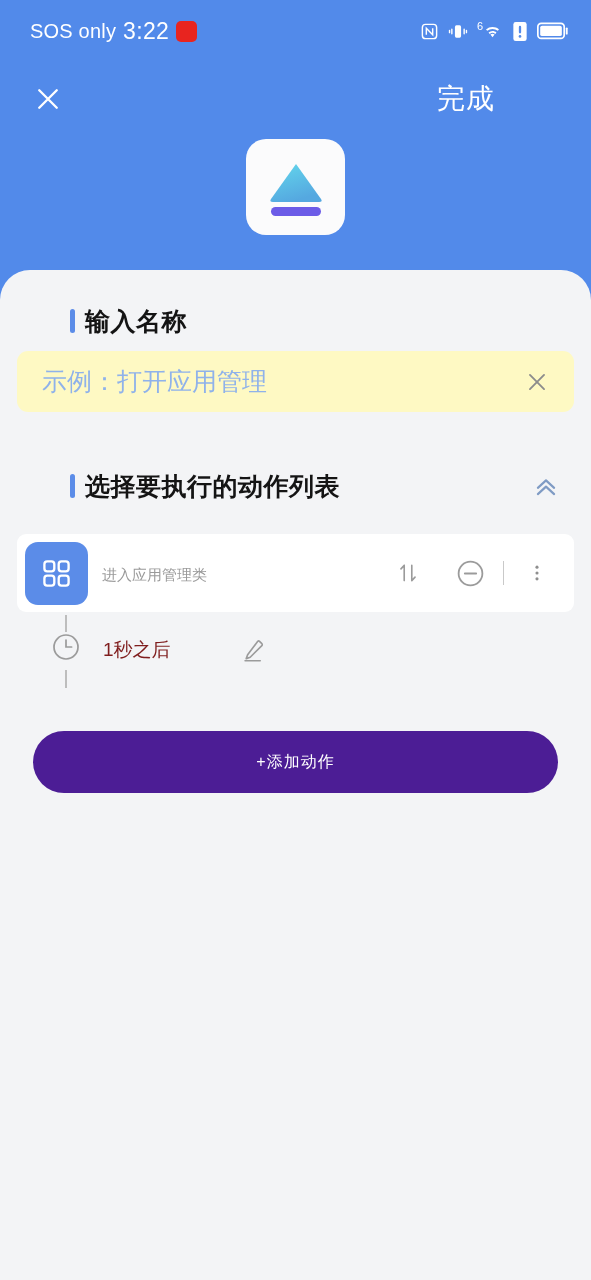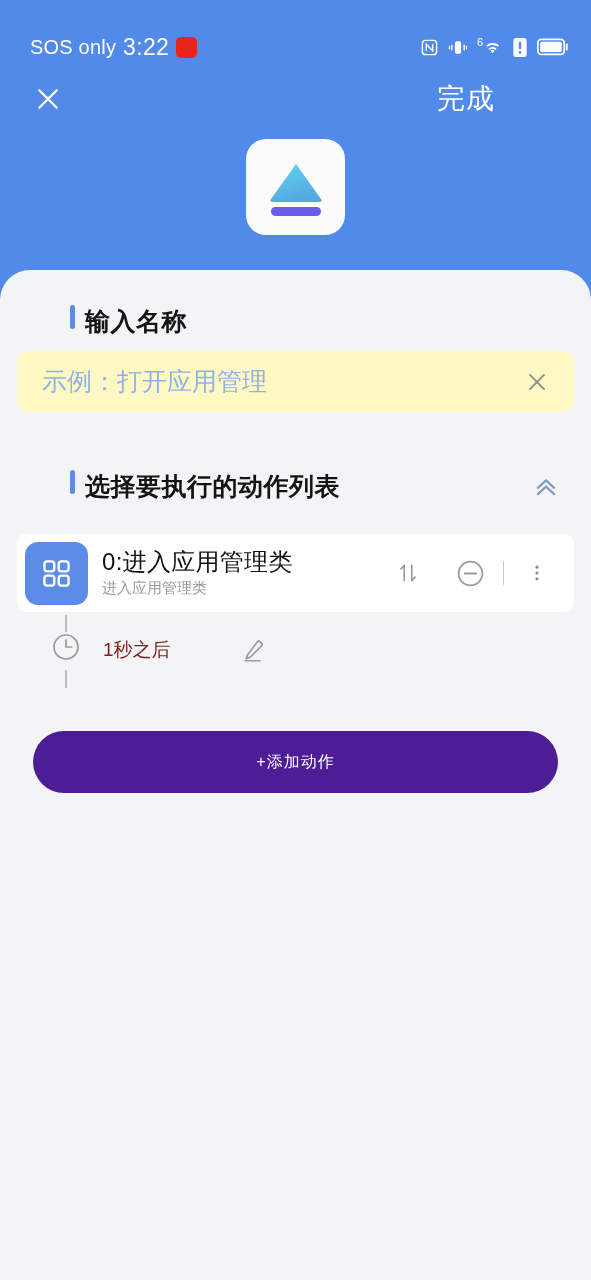--- a/index.html
+++ b/index.html
@@ -17,21 +17,21 @@
 
   
   .header-blue {
     position: absolute; top: 0; left: 0;
     width: 591px; height: 300px;
     background: #528aea;
   }
 
   
   .statusbar {
-    position: absolute; top: 16px; left: 0;
+    position: absolute; top: 0; left: 0;
     width: 591px; height: 62px;
     display: flex; align-items: center;
     justify-content: space-between;
     padding: 0 22px 0 30px;
     color: #ffffff;
   }
   .status-left { display: flex; align-items: center; gap: 7px; }
   .sos-text { font-size: 20px; letter-spacing: .2px; }
   .clock-text { font-size: 23px; font-weight: 500; letter-spacing: .3px; }
   .red-badge {
@@ -80,21 +80,21 @@
     background: #f3f4f6;
     border-radius: 30px 30px 0 0;
   }
 
   
   .section-head {
     display: flex; align-items: center;
     justify-content: space-between;
     padding: 0 22px 0 22px;
   }
-  .sec-title-row { display: flex; gap: 10px; padding-left: 48px; }
+  .sec-title-row { display: flex; align-items: center; gap: 10px; padding-left: 48px; }
   .sec-bar {
     width: 5px; height: 24px; border-radius: 3px;
     background: #5b8ce8;
   }
   .sec-title {
     font-size: 25px; font-weight: bold; color: #141414;
     letter-spacing: .5px;
   }
   .collapse-btn {
     width: 46px; height: 46px;
@@ -307,21 +307,20 @@
   <div class="action-card">
     <div class="act-icon">
       <svg width="33" height="33" viewBox="0 0 24 24" fill="none" stroke="#ffffff" stroke-width="1.7">
         <rect x="3.2" y="3.2" width="7.2" height="7.2" rx="2"></rect>
         <rect x="13.6" y="3.2" width="7.2" height="7.2" rx="2"></rect>
         <rect x="3.2" y="13.6" width="7.2" height="7.2" rx="2"></rect>
         <rect x="13.6" y="13.6" width="7.2" height="7.2" rx="2"></rect>
       </svg>
     </div>
     <div class="act-texts">
-      <div class="act-title">0:进入应用管理类</div>
       <div class="act-sub">进入应用管理类</div>
     </div>
     <div class="act-tools">
       <div class="tool-btn">
         <svg width="26" height="26" viewBox="0 0 24 24" fill="none" stroke="#9b9b9b" stroke-width="1.5" stroke-linecap="round" stroke-linejoin="round">
           <path d="M8.5 19V5M8.5 5L5.5 8.2"></path>
           <path d="M15.5 5v14M15.5 19l3-3.2"></path>
         </svg>
       </div>
       <div class="tool-gap"></div>

